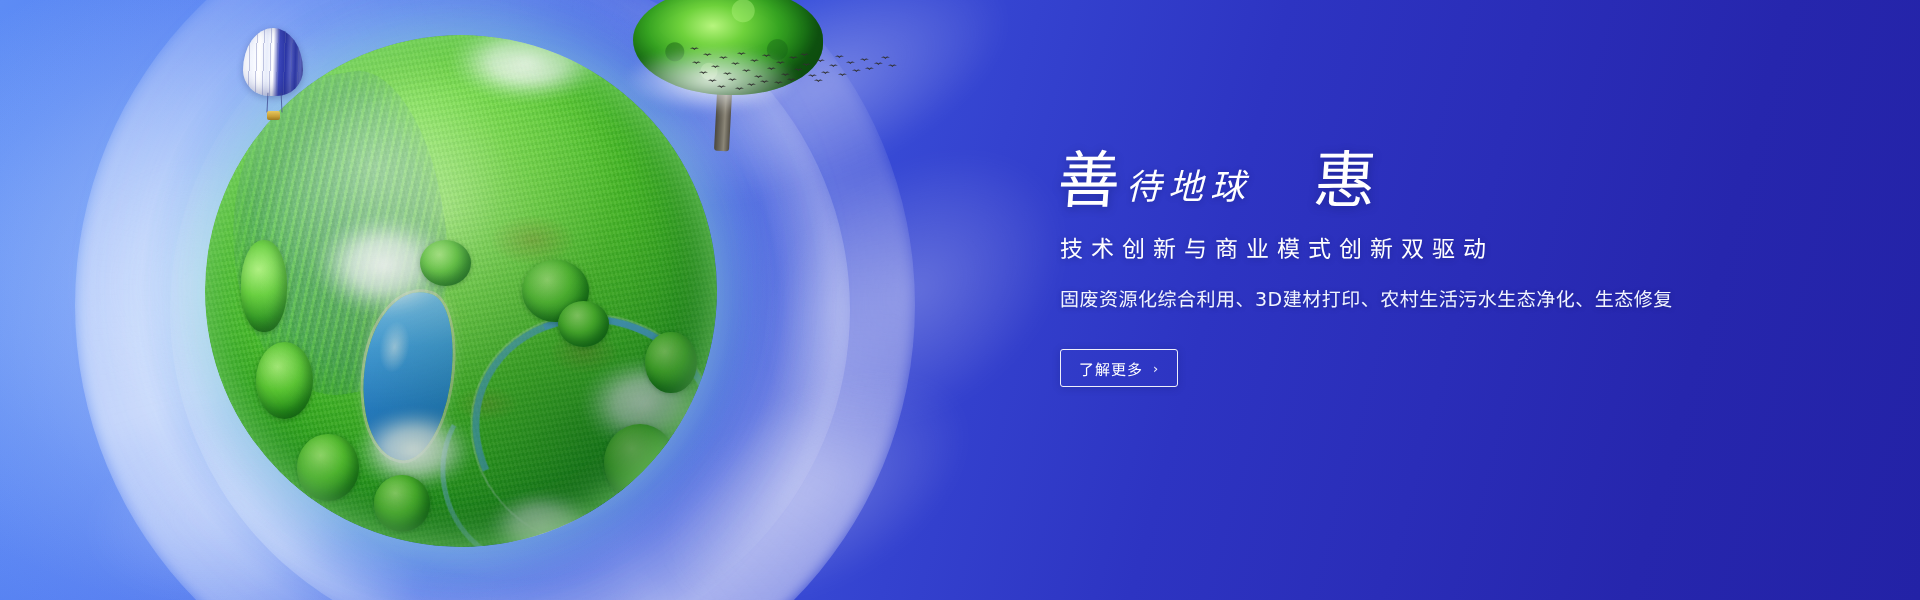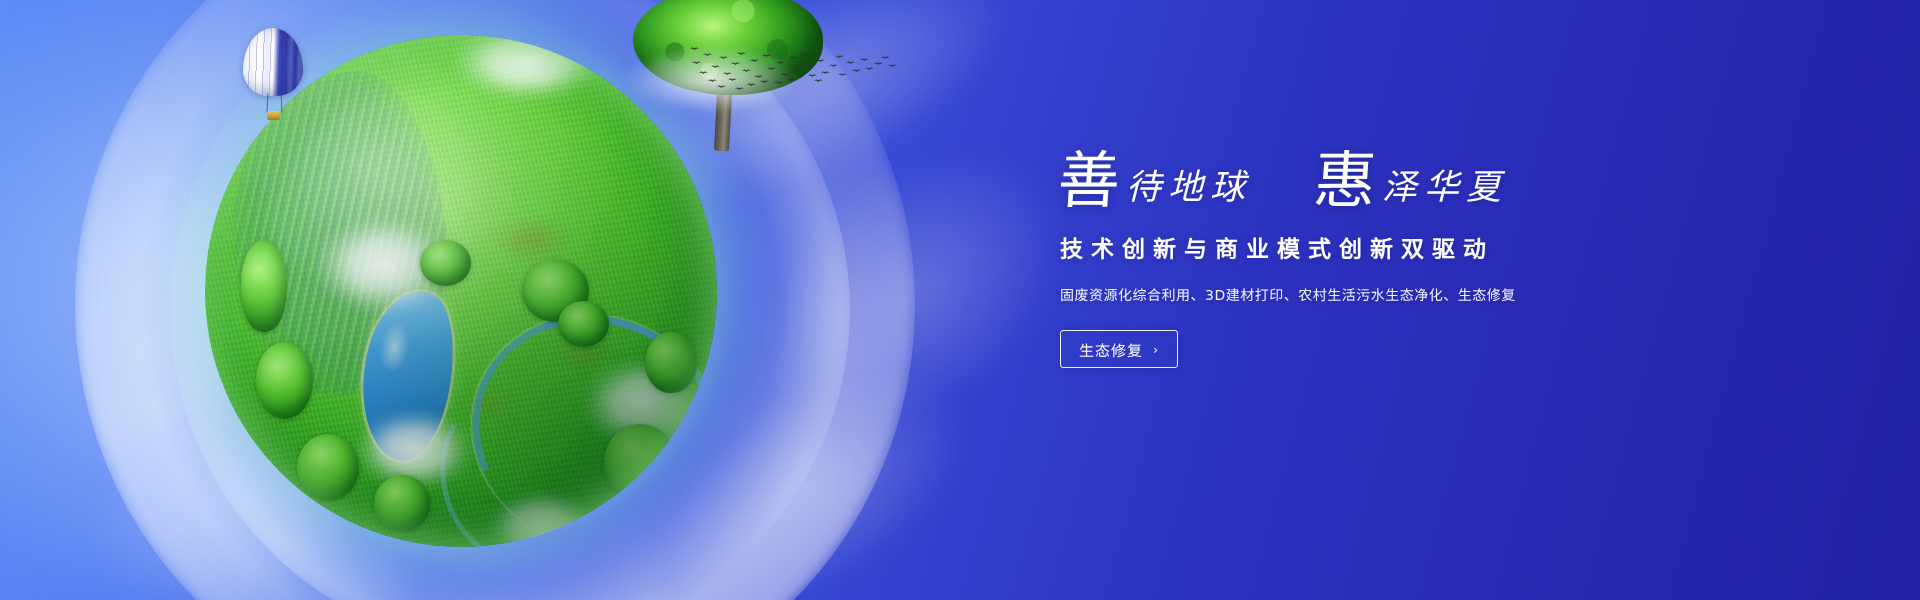--- a/index.html
+++ b/index.html
@@ -276,27 +276,27 @@
     transform:skewX(-4deg);
     text-shadow:0 2px 10px rgba(8,16,70,.35);
   }
   .hl-small{
     font-family:"DejaVu Serif","Liberation Serif",serif;
     font-size:35px;font-weight:400;letter-spacing:7px;
     position:relative;top:-3px;padding-left:6px;font-style:italic;
   }
   .hl-gap{display:inline-block;width:62px;}
   .subtitle{
-    color:#ffffff;font-size:23px;letter-spacing:8px;font-weight:700;
+    color:#ffffff;font-size:23px;letter-spacing:8px;font-weight:400;
     margin:22px 0 0 2px;white-space:nowrap;
     font-family:"DejaVu Sans","Liberation Sans",sans-serif;
   }
   .desc{
-    color:#f2f5ff;font-size:14px;letter-spacing:.5px;font-weight:400;
-    margin:20px 0 0 2px;white-space:nowrap;
+    color:#f2f5ff;font-size:19px;letter-spacing:.5px;font-weight:400;
+    margin:20px 0 12px 2px;white-space:nowrap;
     font-family:"DejaVu Sans","Liberation Sans",sans-serif;
     text-shadow:0 1px 5px rgba(10,20,80,.35);
   }
   .cta{
     display:inline-flex;align-items:center;justify-content:center;gap:10px;
     margin:26px 0 0 2px;
     width:118px;height:38px;
     border:1px solid rgba(255,255,255,.92);
     border-radius:3px;
     color:#ffffff;font-size:15px;letter-spacing:1px;
@@ -423,26 +423,25 @@
     </svg>
   </div>
 
   <div class="content">
 
     <h1 class="headline">
       <span class="hl-big">善</span>
       <span class="hl-small">待地球</span>
       <span class="hl-gap"></span>
       <span class="hl-big">惠</span>
-      <span class="hl-small">泽华夏</span>
     </h1>
 
     <div class="subtitle">技术创新与商业模式创新双驱动</div>
 
     <div class="desc">固废资源化综合利用、3D建材打印、农村生活污水生态净化、生态修复</div>
 
     <button class="cta">
-      <span>生态修复</span>
+      <span>了解更多</span>
       <span class="chev">›</span>
     </button>
 
   </div>
 </div>
 
 </body></html>

